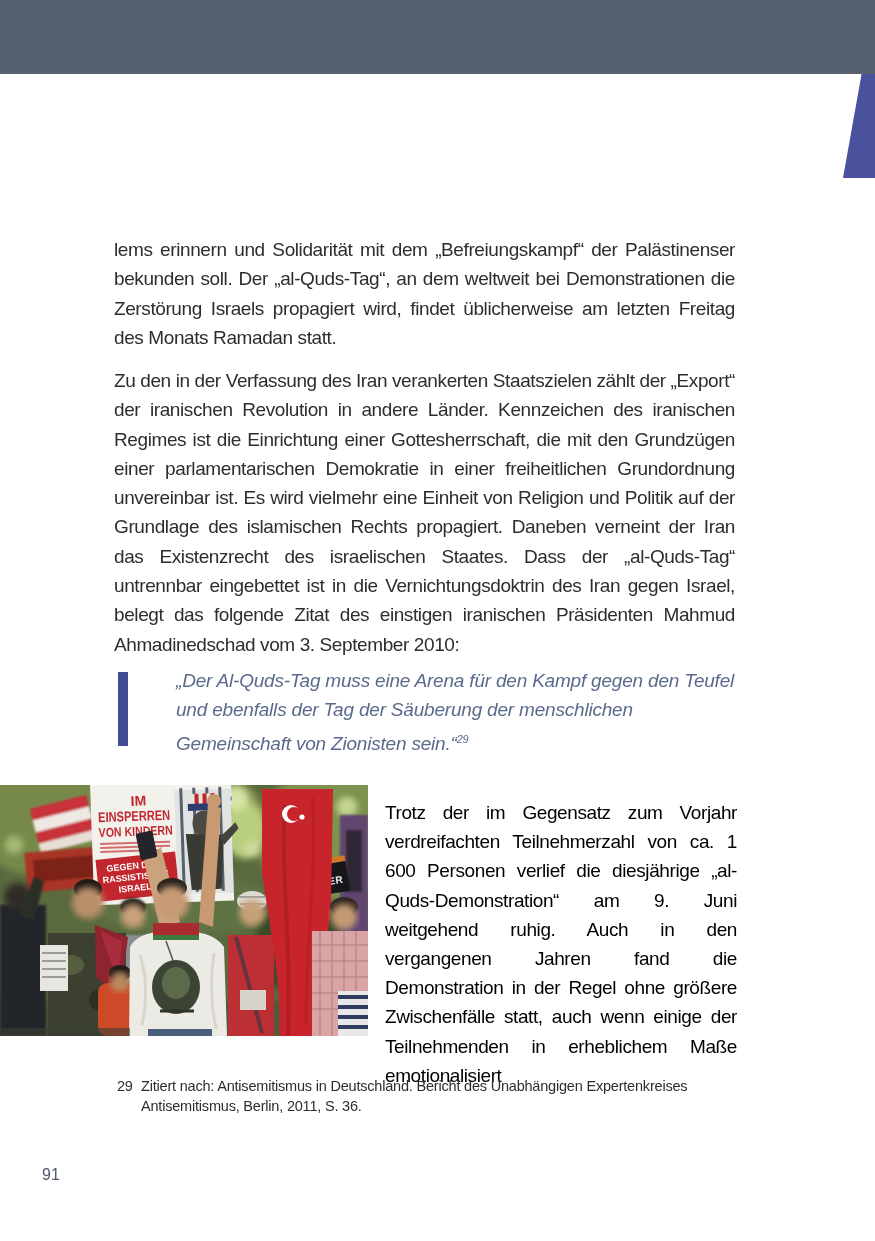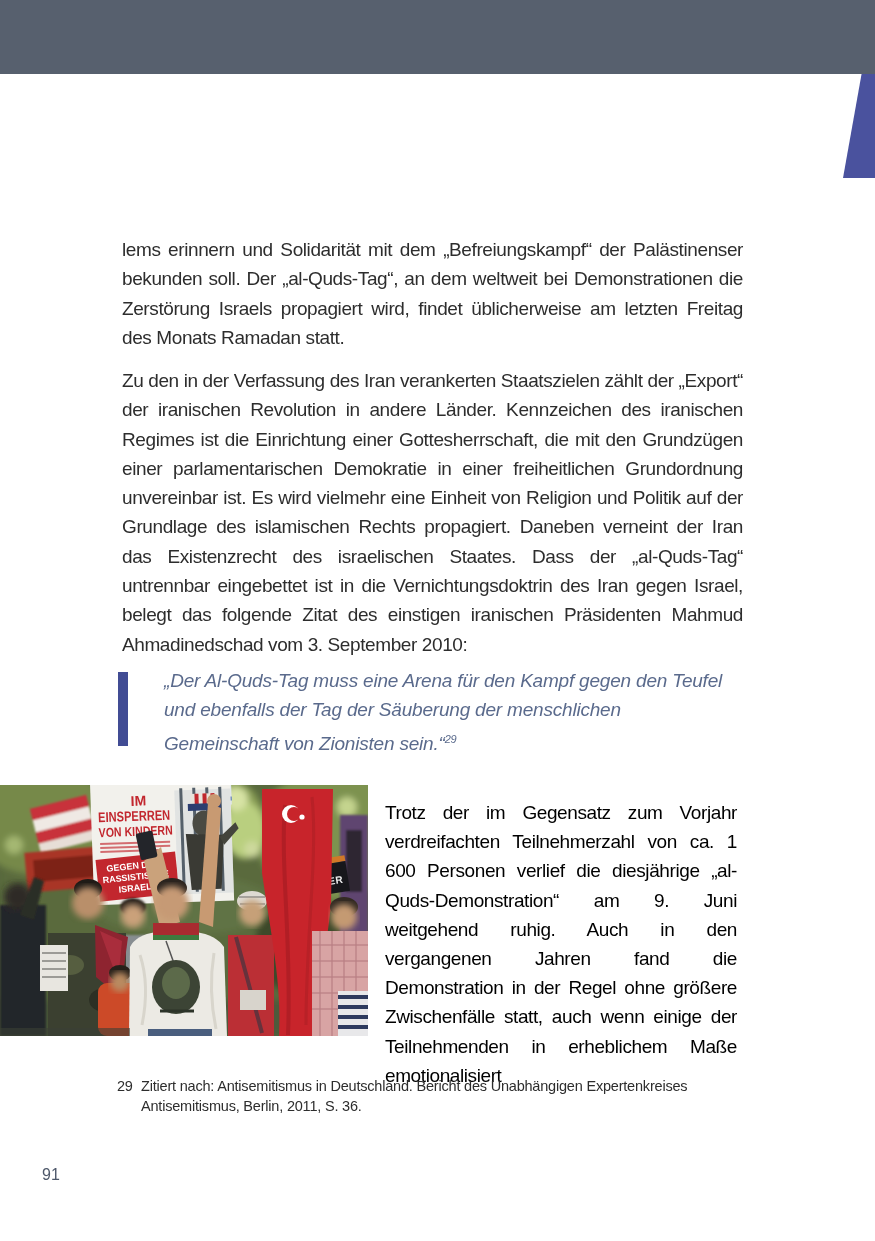--- a/index.html
+++ b/index.html
@@ -6,29 +6,29 @@
   body{
     width:875px;height:1241px;position:relative;background:#ffffff;overflow:hidden;
     font-family:"Liberation Sans", sans-serif;color:#2d2d2d;
   }
   .header-bar{position:absolute;top:0;left:0;width:875px;height:74px;background:#57606e;}
   .accent-triangle{
     position:absolute;top:74px;left:843px;width:32px;height:104px;background:#4a529e;
     clip-path:polygon(58% 0,100% 0,100% 100%,0 100%);
   }
   .para{
-    position:absolute;left:122px;width:621px;text-align:justify;
+    position:absolute;left:114px;width:621px;text-align:justify;
     font-size:19px;line-height:29.3px;letter-spacing:-0.4px;color:#2d2d2d;
   }
   #p1{top:216px;}
   #p2{top:347px;}
   .quote-block{position:absolute;left:117px;top:666px;width:621px;}
   .quote-bar{position:absolute;left:1px;top:6px;width:10px;height:74px;background:#414c94;}
   .quote-text{
-    margin-left:47px;width:562px;font-style:italic;color:#5a6a8c;
+    margin-left:59px;width:562px;font-style:italic;color:#5a6a8c;
     font-size:19px;line-height:29.3px;letter-spacing:-0.2px;text-align:left;
   }
   .quote-text sup{font-size:11px;font-style:italic;}
   .photo-frame{position:absolute;left:0;top:785px;width:368px;height:251px;overflow:hidden;background:#55663c;}
   .column-text{
     position:absolute;left:385px;top:779px;width:352px;text-align:justify;
     font-size:19px;line-height:29.2px;letter-spacing:-0.4px;color:#000000;
   }
   .footnote{
     position:absolute;left:117px;top:1077px;width:630px;display:flex;

